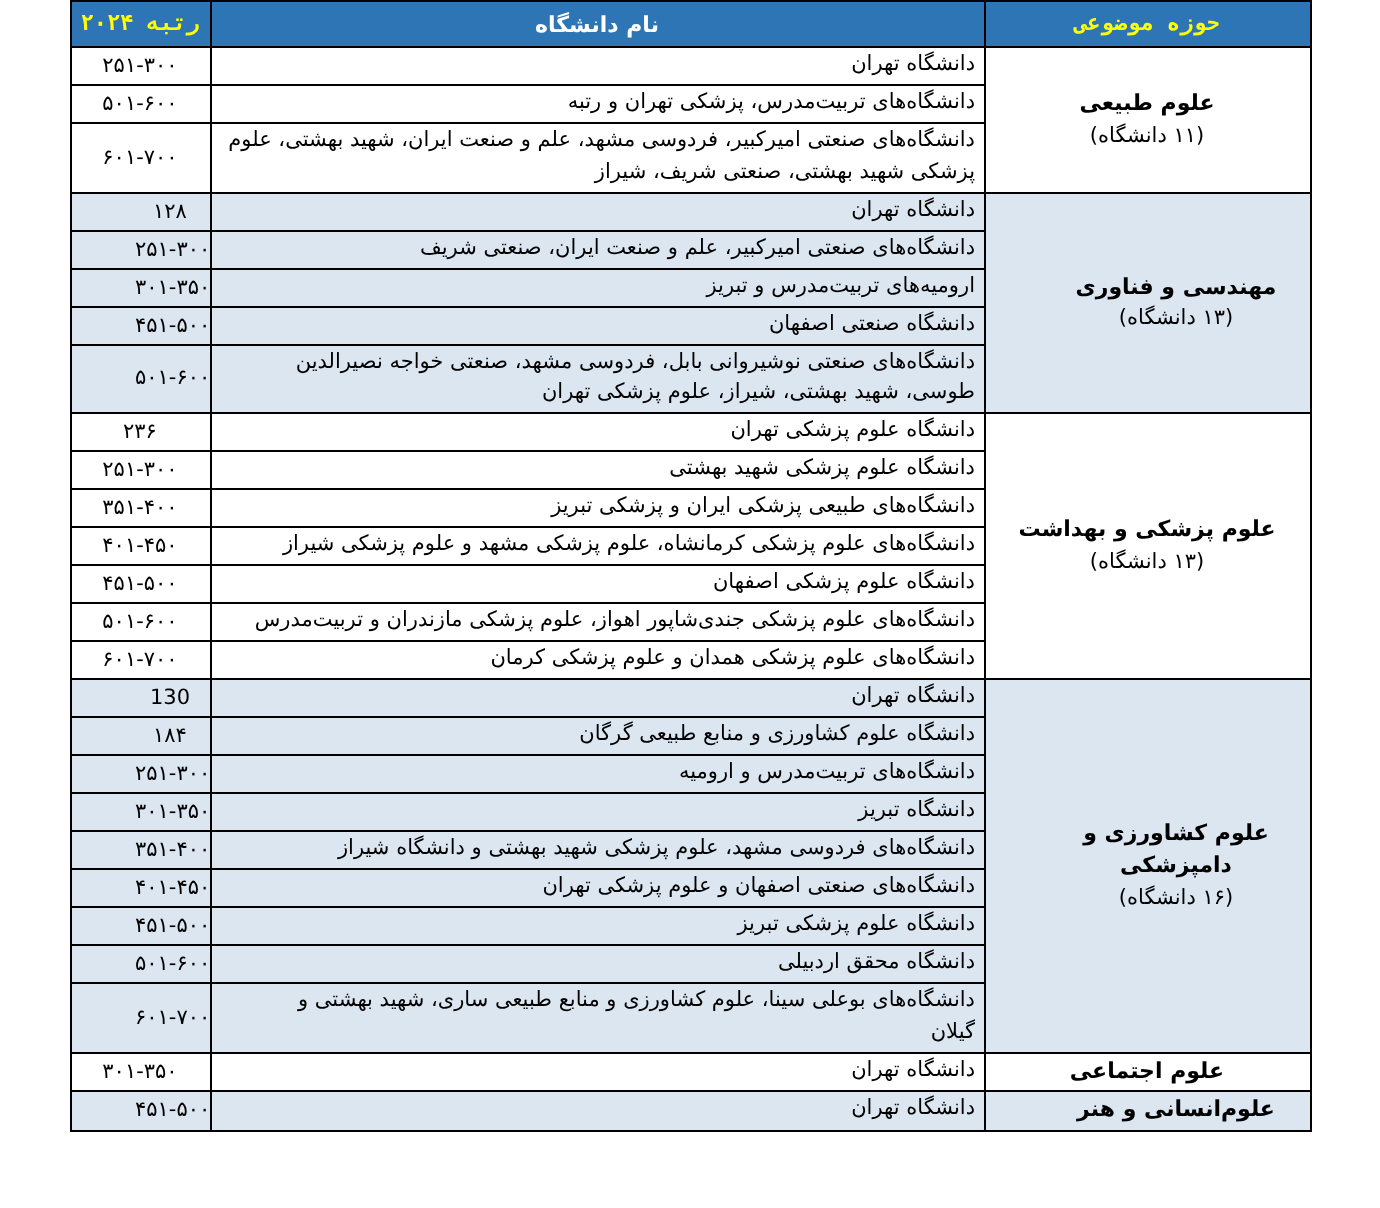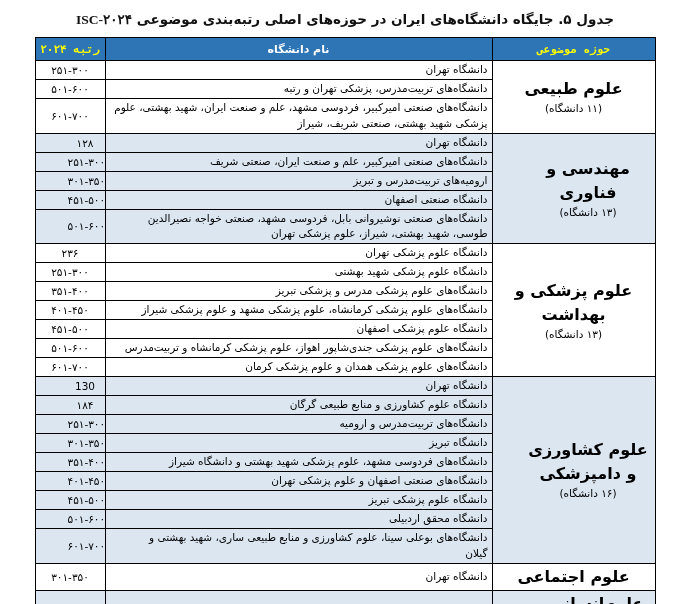--- a/index.html
+++ b/index.html
@@ -54,21 +54,21 @@
     text-align: center;
   }
   th.h-accent { color: var(--header-accent, #FFFF00); font-family: Liberation Mono, monospace; }
   th.h-plain  { color: var(--header-text, #FFFFFF); }
 
   td.subject {
     text-align: center;
     padding: 1px 3px;
     background: #ffffff;
   }
-  .subject-name { font-weight: bold; font-size: 16px; line-height: 1.5; }
+  .subject-name { font-weight: bold; font-size: 11px; line-height: 1.5; }
   .subject-count { font-size: 10.5px; line-height: 1.4; }
 
   td.name {
     text-align: right;
     font-size: 10.5px;
     padding: 1px 4px;
     height: 16px;
     line-height: 1.5;
     background: #ffffff;
   }
@@ -79,21 +79,20 @@
     padding: 1px 2px;
     background: #ffffff;
   }
   tr.banded td { background: var(--band-bg, #DCE6F1); padding-left: 32px; }
 </style>
 </head>
 <body>
 
 <div class="page">
 
-  <div class="title"><span>جدول ۵. جایگاه دانشگاه‌های ایران در حوزه‌های اصلی رتبه‌بندی موضوعی</span> <span class="code" dir="ltr">ISC-۲۰۲۴</span></div>
 
   <table class="rank-table">
     <colgroup>
       <col class="c-subject">
       <col class="c-name">
       <col class="c-rank">
     </colgroup>
     <thead>
       <tr>
         <th class="h-accent">حوزه موضوعی</th>
@@ -148,33 +147,33 @@
             <div class="subject-count">(۱۳ دانشگاه)</div>
           </td>
           <td class="name">دانشگاه علوم پزشکی تهران</td>
           <td class="rank">۲۳۶</td>
         </tr>
         <tr>
           <td class="name">دانشگاه علوم پزشکی شهید بهشتی</td>
           <td class="rank">۲۵۱-۳۰۰</td>
         </tr>
         <tr>
-          <td class="name">دانشگاه‌های علوم پزشکی مدرس و پزشکی تبریز</td>
+          <td class="name">دانشگاه‌های طبیعی پزشکی ایران و پزشکی تبریز</td>
           <td class="rank">۳۵۱-۴۰۰</td>
         </tr>
         <tr>
           <td class="name">دانشگاه‌های علوم پزشکی کرمانشاه، علوم پزشکی مشهد و علوم پزشکی شیراز</td>
           <td class="rank">۴۰۱-۴۵۰</td>
         </tr>
         <tr>
           <td class="name">دانشگاه علوم پزشکی اصفهان</td>
           <td class="rank">۴۵۱-۵۰۰</td>
         </tr>
         <tr>
-          <td class="name">دانشگاه‌های علوم پزشکی جندی‌شاپور اهواز، علوم پزشکی کرمانشاه و تربیت‌مدرس</td>
+          <td class="name">دانشگاه‌های علوم پزشکی جندی‌شاپور اهواز، علوم پزشکی مازندران و تربیت‌مدرس</td>
           <td class="rank">۵۰۱-۶۰۰</td>
         </tr>
         <tr>
           <td class="name">دانشگاه‌های علوم پزشکی همدان و علوم پزشکی کرمان</td>
           <td class="rank">۶۰۱-۷۰۰</td>
         </tr>
         <tr class="banded">
           <td class="subject" rowspan="9">
             <div class="subject-name">علوم کشاورزی و دامپزشکی</div>
             <div class="subject-count">(۱۶ دانشگاه)</div>

